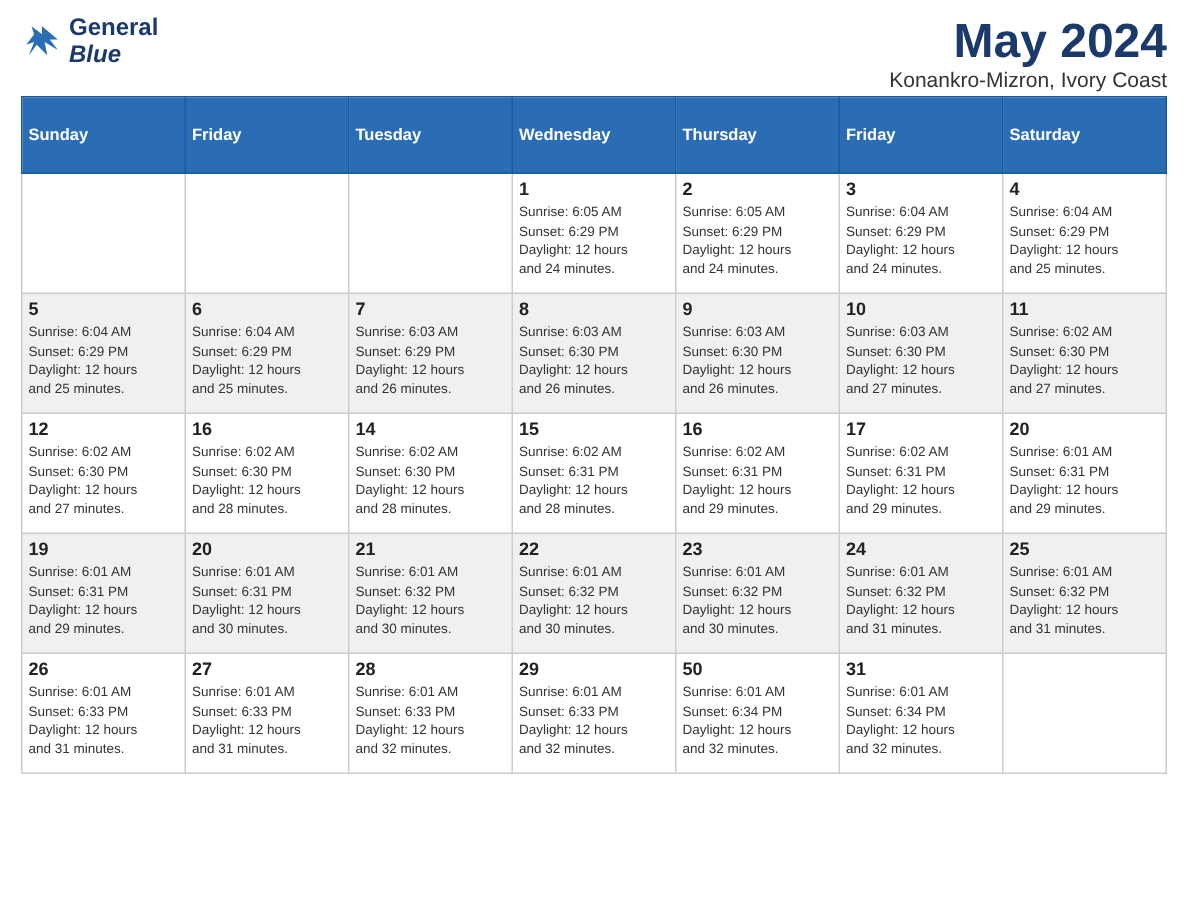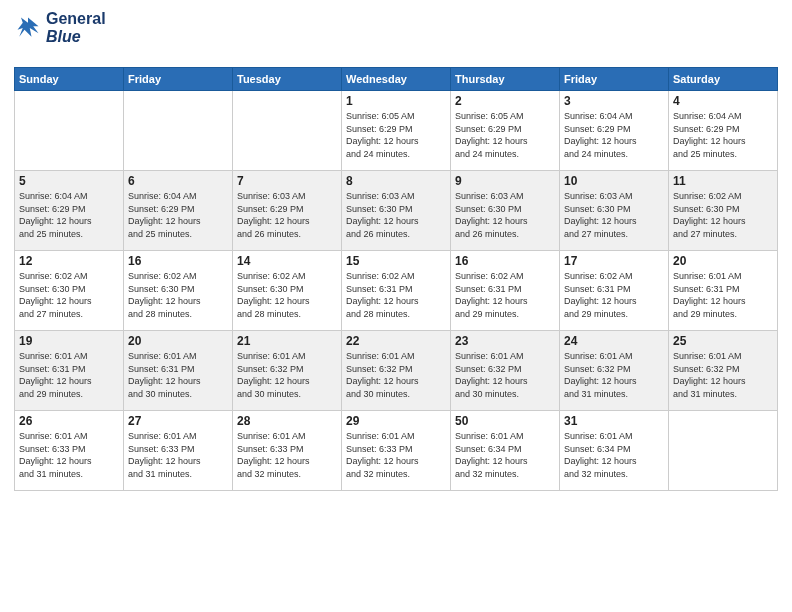--- a/index.html
+++ b/index.html
@@ -11,21 +11,21 @@
       overflow: hidden;
     }
     .container {
       width: 792px;
       padding: 10px 14px;
     }
     .header-row {
       display: flex;
       justify-content: space-between;
       align-items: flex-start;
-      margin-bottom: 21px;
+      margin-bottom: 3px;
     }
     .logo {
       display: flex;
       align-items: center;
       gap: 4px;
     }
     .logo-bird {
       width: 28px;
       height: 28px;
     }
@@ -45,21 +45,21 @@
     table {
       width: 100%;
       border-collapse: collapse;
       table-layout: fixed;
     }
     thead tr th {
       background-color: #2a6db5;
       color: #fff;
       font-size: 11px;
       font-weight: bold;
-      padding: 5px 4px;
+      padding: 19px 4px;
       text-align: left;
       border: 1px solid #1a5a9a;
     }
     tbody tr {
       background: #fff;
     }
     tbody tr:nth-child(even) {
       background: #f0f0f0;
     }
     tbody td {
@@ -89,20 +89,24 @@
 <div class="container">
   <div class="header-row">
     <div class="logo">
       <svg class="logo-bird" viewBox="0 0 32 32">
         <polygon points="16,4 28,14 22,14 28,22 18,16 20,26 12,18 6,26 10,16 4,18 10,10 8,4 16,10" fill="#2a6db5"></polygon>
       </svg>
       <div>
         <div style="font-size:16px;font-weight:bold;color:#1a3a6b;">General</div>
         <div style="font-size:16px;font-weight:bold;color:#1a3a6b;font-style:italic;">Blue</div>
       </div>
+    </div>
+    <div class="title-block">
+      <div class="main-title">May 2024</div>
+      <div class="subtitle">Konankro-Mizron, Ivory Coast</div>
     </div>
   </div>
 
   <table>
     <thead>
       <tr>
         <th>Sunday</th>
         <th>Friday</th>
         <th>Tuesday</th>
         <th>Wednesday</th>

